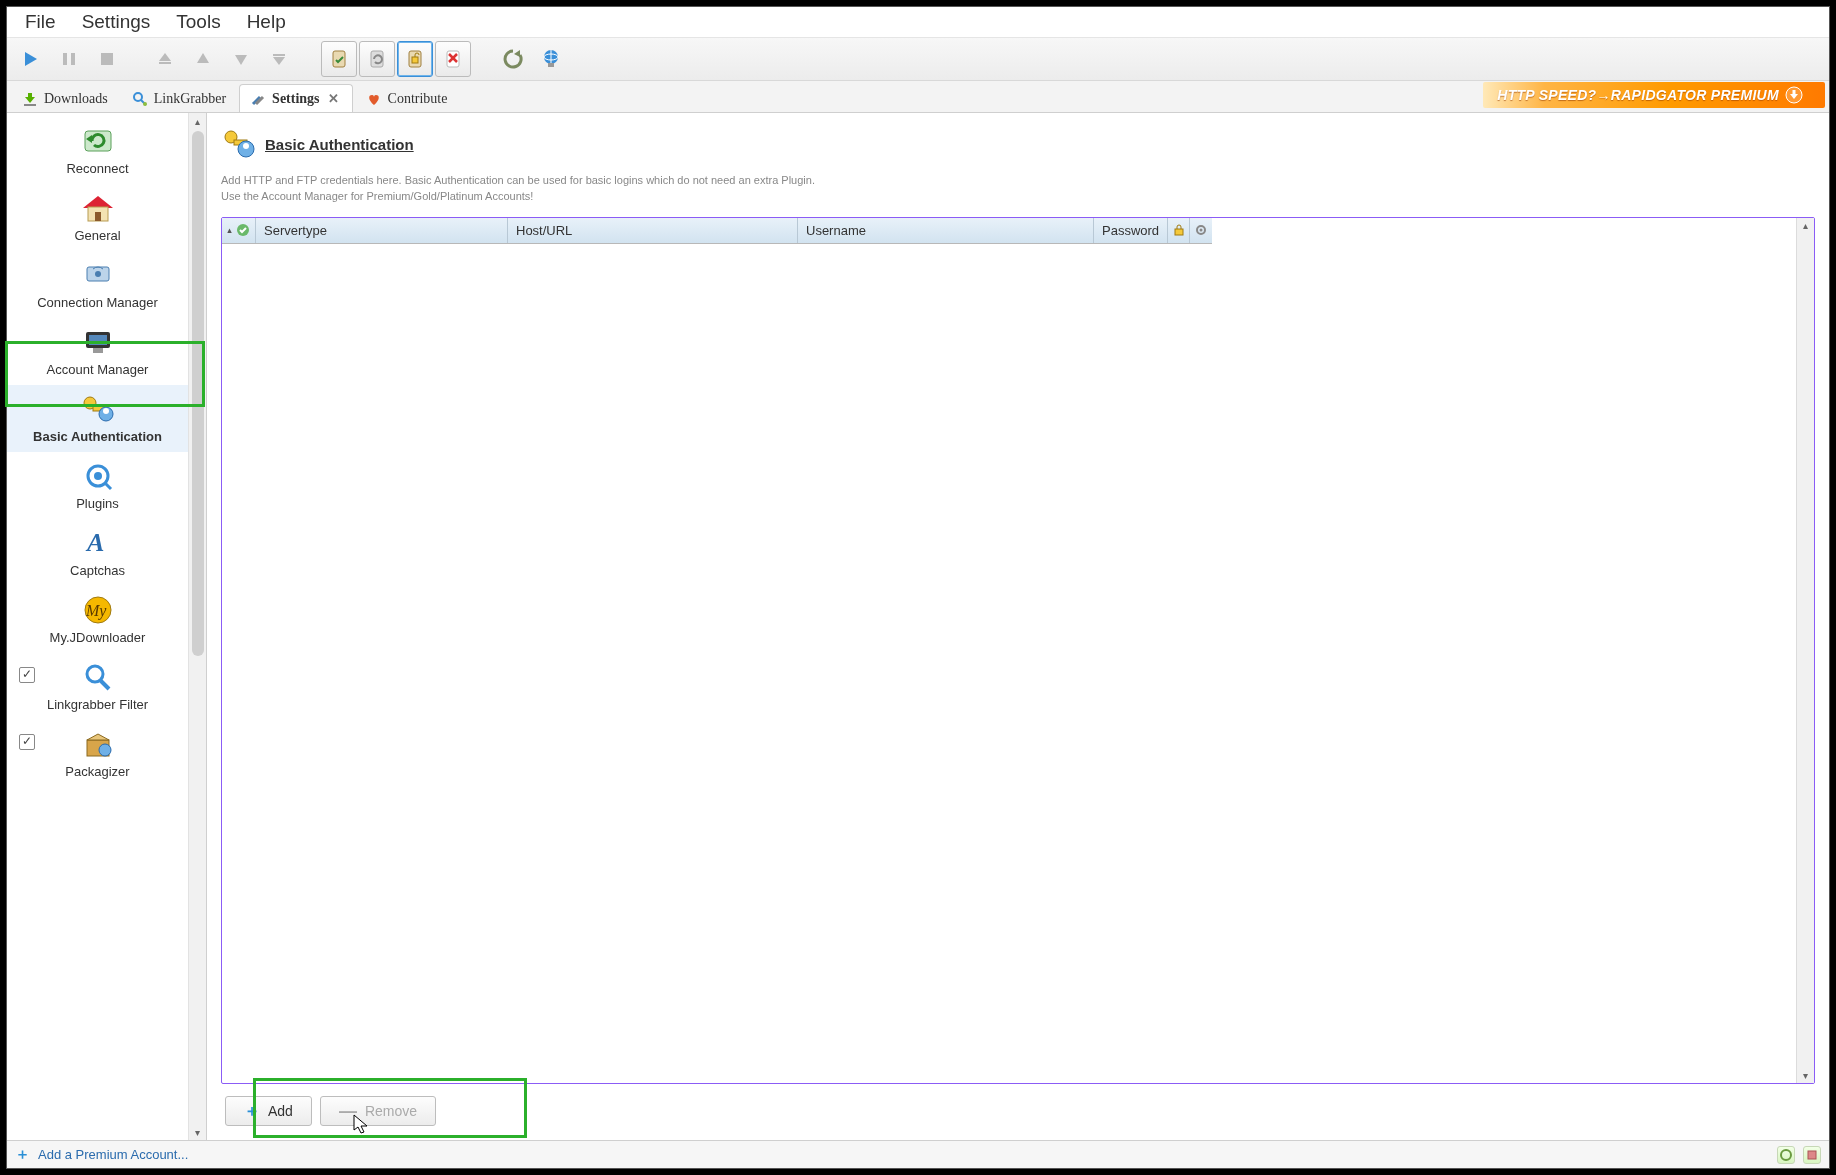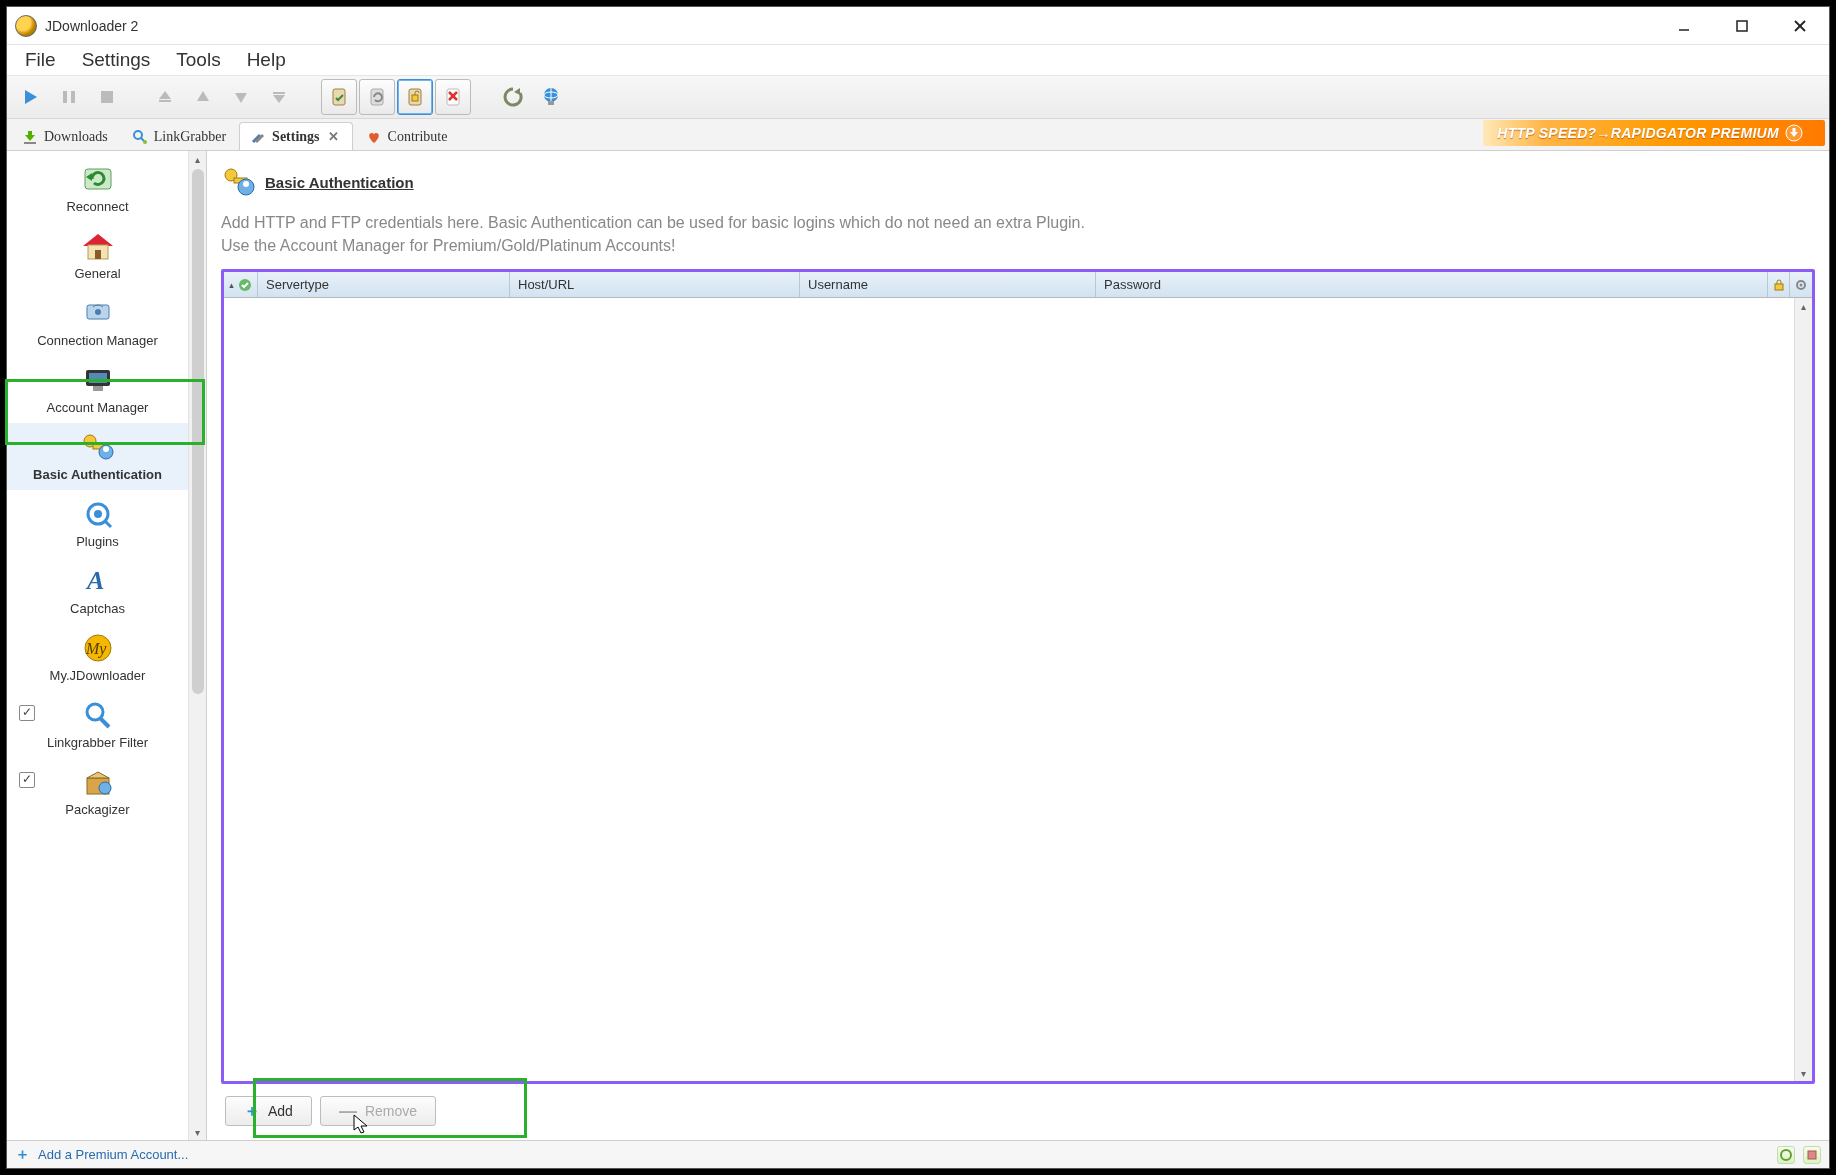--- a/index.html
+++ b/index.html
@@ -41,22 +41,22 @@
   .side-item .lab { font-size:13px; color:#333; }
   .side-item.selected { background:#e9f2fb; font-weight:bold; }
   .side-item .ic { width:42px; height:36px; margin:2px auto 2px; display:flex;align-items:center;justify-content:center; }
   .check-left { position:absolute; left:12px; width:16px;height:16px; border:1px solid #888; background:#fff; border-radius:2px; }
   .check-left::after{content:"✓"; font-size:12px; color:#444; position:relative; top:-2px;}
   .hl-green { position:absolute; border:3px solid #2bb02b; pointer-events:none; }
   
   .content { flex:1; background:#fff; display:flex; flex-direction:column; padding:10px 14px 6px 14px; min-width:0; position:relative; }
   .page-head { display:flex; align-items:center; gap:10px; padding:4px 0 6px; }
   .page-title { font-size:15px; font-weight:bold; text-decoration:underline; color:#333; }
-  .page-desc { color:#888; font-size:16px; line-height:1.45; margin:6px 0 12px; }
-  .table-wrap { flex:1; border:3px solid #8b5cf6; border-radius:2px; display:flex; flex-direction:column; min-height:0; }
+  .page-desc { color:#888; font-size:11px; line-height:1.45; margin:6px 0 12px; }
+  .table-wrap { flex:1; border:1px solid #8b5cf6; border-radius:2px; display:flex; flex-direction:row; min-height:0; }
   .thead { height:26px; background:linear-gradient(#e8f1f9,#d2e3f0); display:flex; align-items:center; border-bottom:1px solid #b8b8b8; font-size:13px; color:#333; }
   .th { height:100%; display:flex; align-items:center; padding:0 8px; border-right:1px solid #b8c8d5; }
   .th.sort::before{content:"▴"; font-size:9px; margin-right:4px; color:#555;}
   .tbody { flex:1; background:#fff; position:relative; }
   .vscroll { width:18px; background:#f1f1f1; border-left:1px solid #dcdcdc; display:flex; flex-direction:column; align-items:center; }
   .vscroll .arrow{width:16px;height:16px;display:flex;align-items:center;justify-content:center;color:#666;font-size:10px;}
   .table-inner { display:flex; flex:1; min-height:0; }
   .footer-btns { display:flex; gap:8px; padding:12px 0 8px 4px; }
   .btn { height:30px; padding:0 18px; border:1px solid #bdbdbd; background:linear-gradient(#fdfdfd,#ececec); border-radius:3px; display:flex; align-items:center; gap:8px; font-size:14px; color:#333; }
   .btn.disabled { color:#aaa; }
@@ -70,41 +70,20 @@
   .stat-ic{width:18px;height:18px;border-radius:3px;border:1px solid #c7d7b7;background:linear-gradient(#f2ffe6,#d8f5c1);display:flex;align-items:center;justify-content:center}
   
   svg{display:block}
 </style>
 </head>
 <body>
 
 <div class="frame">
 <div class="window">
 
-  <div class="titlebar">
-    <div class="appicon"></div>
-    <div class="title">JDownloader 2</div>
-    <div class="spacer"></div>
-    <div class="winbtn">
-          <svg width="14" height="14">
-            <line x1="2" y1="11" x2="12" y2="11" stroke-width="1.5"></line>
-          </svg>
-        </div>
-    <div class="winbtn">
-          <svg width="14" height="14">
-            <rect x="2" y="2" width="10" height="10" fill="none" stroke-width="1.5"></rect>
-          </svg>
-        </div>
-    <div class="winbtn">
-          <svg width="14" height="14">
-            <line x1="2" y1="2" x2="12" y2="12" stroke-width="1.8"></line>
-            <line x1="12" y1="2" x2="2" y2="12" stroke-width="1.8"></line>
-          </svg>
-        </div>
-  </div>
 
   <div class="menubar">
     <div class="mi">File</div>
     <div class="mi">Settings</div>
     <div class="mi">Tools</div>
     <div class="mi">Help</div>
   </div>
 
   <div class="toolbar">
     <div class="tb-btn">

